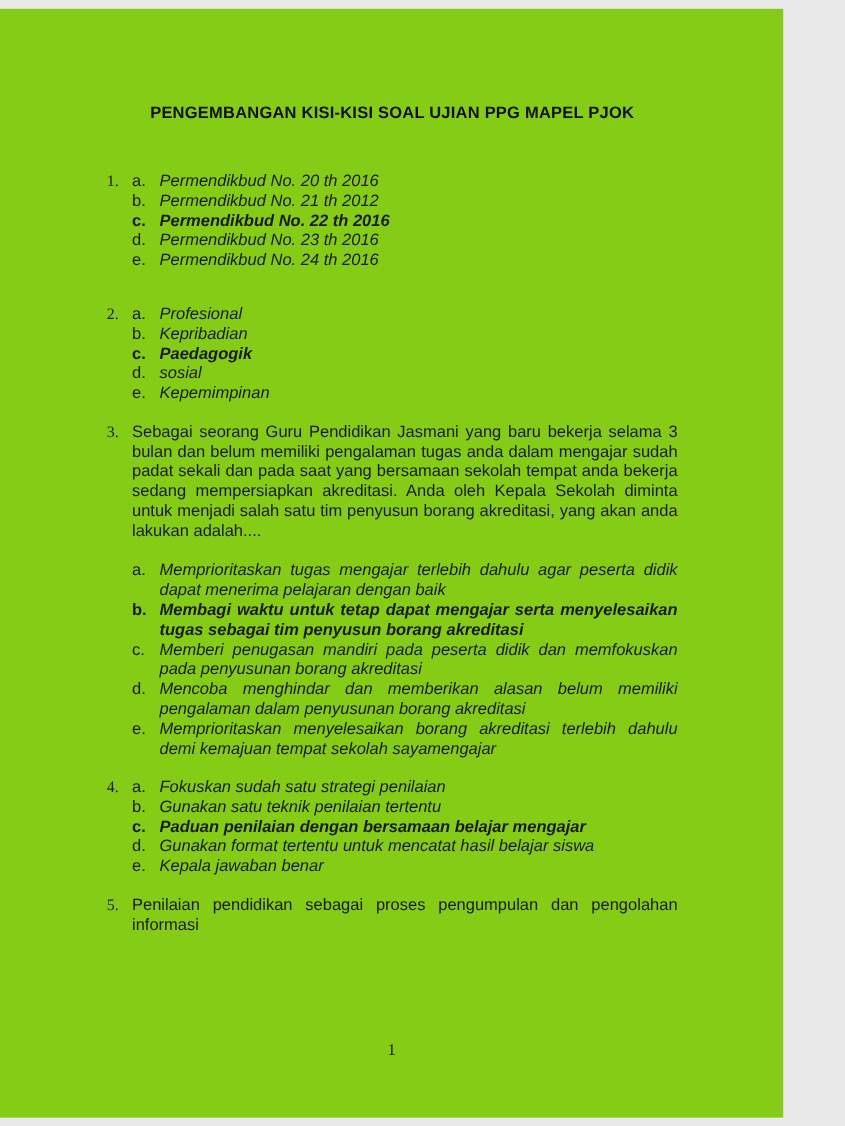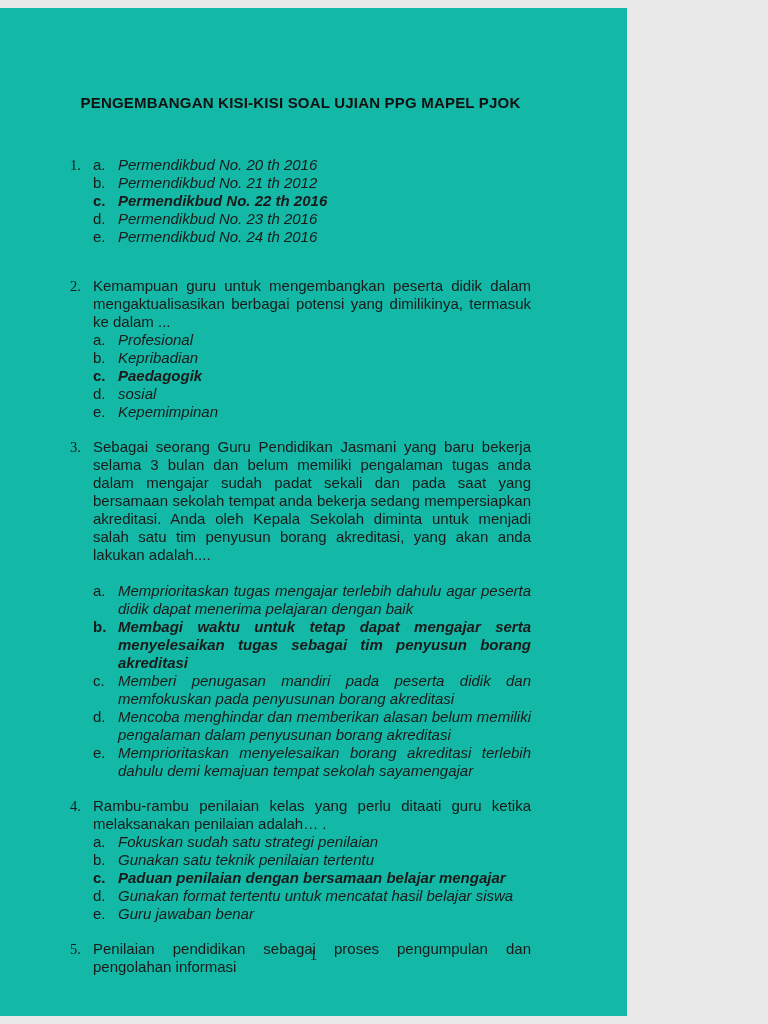--- a/index.html
+++ b/index.html
@@ -13,25 +13,25 @@
     height: 1024px;
     margin: 0 auto;
     background: #e9e9e9;
     overflow: hidden;
     position: relative;
   }
   .page {
     position: absolute;
     top: 8px;
     left: 0;
-    width: 627px;
+    width: 712px;
     height: 1008px;
-    background: #14b8a6;
+    background: #84cc16;
     box-sizing: border-box;
-    padding: 86px 96px 0 70px;
+    padding: 86px 96px 0 97px;
   }
   .doc-title {
     text-align: center;
     font-weight: bold;
     font-size: 15px;
     line-height: 18px;
     margin: 0 0 44px 0;
     letter-spacing: 0.2px;
     color: #111;
   }
@@ -114,21 +114,20 @@
             <span class="olabel">e.</span>
             <span class="otext">Permendikbud No. 24 th 2016</span>
           </div>
         </div>
       </div>
     </div>
 
     <div class="question">
       <span class="qnum">2.</span>
       <div class="qbody">
-        <p class="stem">Kemampuan guru untuk mengembangkan peserta didik dalam mengaktualisasikan berbagai potensi yang dimilikinya, termasuk ke dalam ...</p>
         <div class="options">
           <div class="option">
             <span class="olabel">a.</span>
             <span class="otext">Profesional</span>
           </div>
           <div class="option">
             <span class="olabel">b.</span>
             <span class="otext">Kepribadian</span>
           </div>
           <div class="option bold">
@@ -172,41 +171,40 @@
             <span class="olabel">e.</span>
             <span class="otext">Memprioritaskan menyelesaikan borang akreditasi terlebih dahulu demi kemajuan tempat sekolah sayamengajar</span>
           </div>
         </div>
       </div>
     </div>
 
     <div class="question">
       <span class="qnum">4.</span>
       <div class="qbody">
-        <p class="stem">Rambu-rambu penilaian kelas yang perlu ditaati guru ketika melaksanakan penilaian adalah… .</p>
         <div class="options">
           <div class="option">
             <span class="olabel">a.</span>
             <span class="otext">Fokuskan sudah satu strategi penilaian</span>
           </div>
           <div class="option">
             <span class="olabel">b.</span>
             <span class="otext">Gunakan satu teknik penilaian tertentu</span>
           </div>
           <div class="option bold">
             <span class="olabel">c.</span>
             <span class="otext">Paduan penilaian dengan bersamaan belajar mengajar</span>
           </div>
           <div class="option">
             <span class="olabel">d.</span>
             <span class="otext">Gunakan format tertentu untuk mencatat hasil belajar siswa</span>
           </div>
           <div class="option">
             <span class="olabel">e.</span>
-            <span class="otext">Guru jawaban benar</span>
+            <span class="otext">Kepala jawaban benar</span>
           </div>
         </div>
       </div>
     </div>
 
     <div class="question">
       <span class="qnum">5.</span>
       <div class="qbody">
         <p class="stem">Penilaian pendidikan sebagai proses pengumpulan dan pengolahan informasi</p>
       </div>

